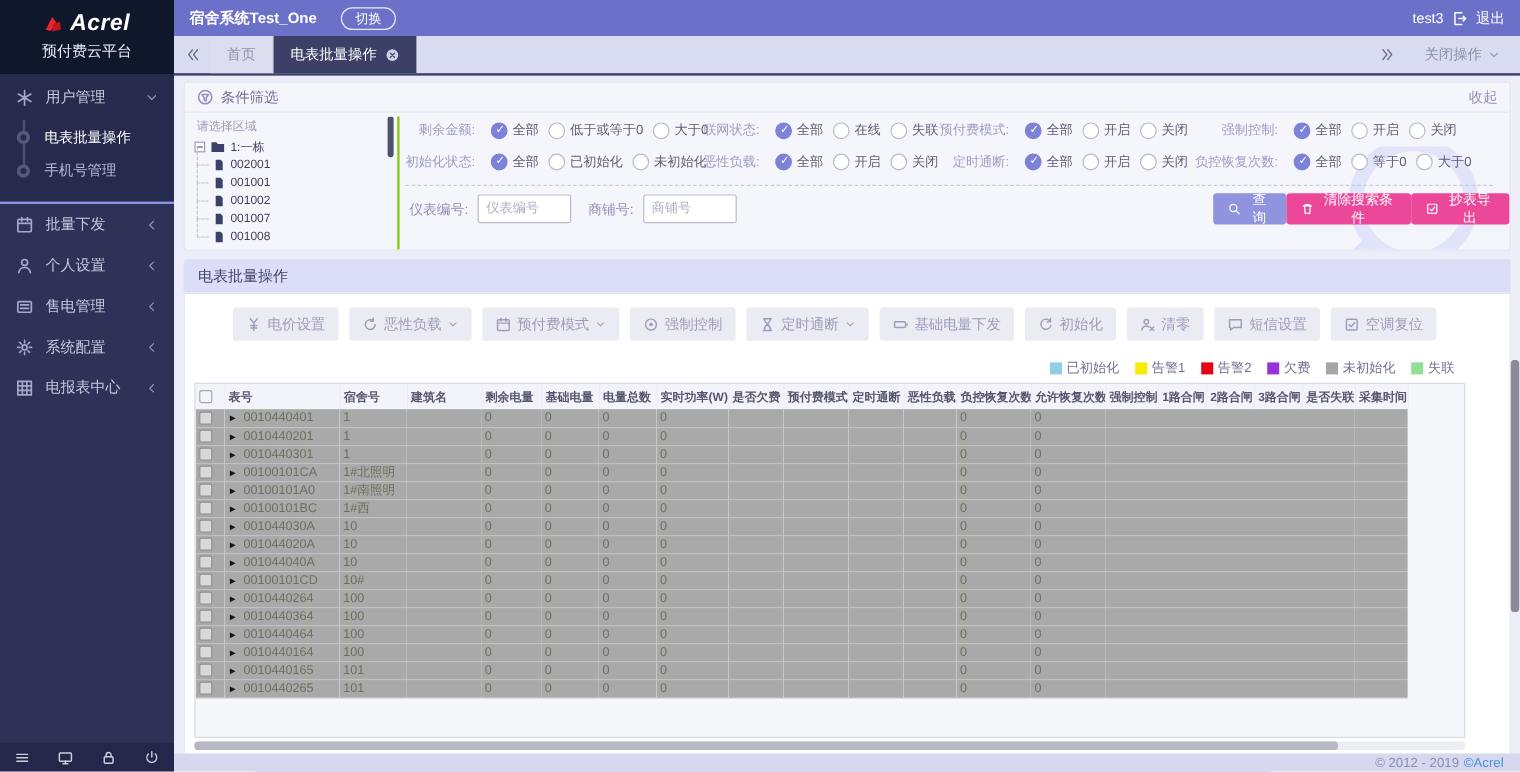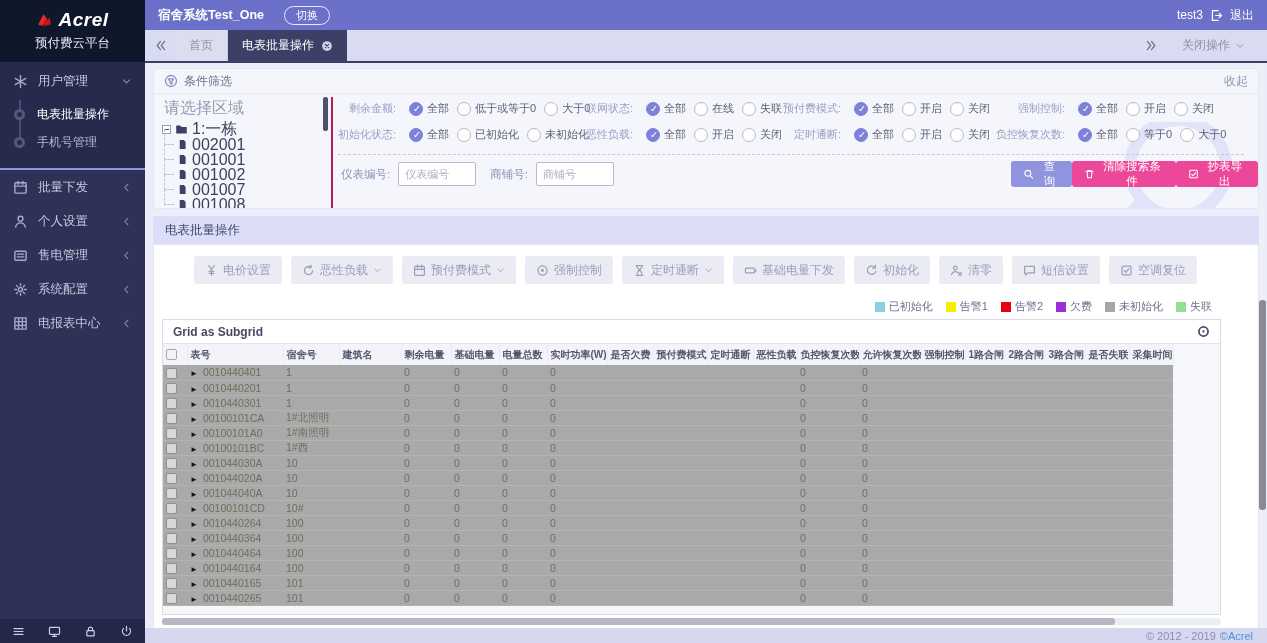--- a/index.html
+++ b/index.html
@@ -35,34 +35,34 @@
   .switch-pill{margin-left:20px;border:1px solid rgba(255,255,255,.85);border-radius:10px;padding:1px 11px;font-size:11px;cursor:pointer}
   .top-right{margin-left:auto;display:flex;align-items:center;gap:7px}
   .top-right .ic{width:13px;height:13px}
   .tabbar{position:absolute;left:145px;top:30px;right:0;height:33px;background:#d9dbf1;border-bottom:2px solid #3c4066;display:flex;align-items:stretch;font-size:12px;color:#8d90a8}
   .tab-nav{width:30px;display:flex;align-items:center;justify-content:center;color:#6e7190}
   .tab-nav .ic{width:13px;height:13px}
   .tab{display:flex;align-items:center;padding:0 14px;gap:7px;cursor:pointer}
   .tab.inactive{background:#dcddee;border-right:1px solid #c9cbe2;color:#9093ab}
   .tab.active{background:#3c4066;color:#fff}
   .tab .ic{width:12px;height:12px}
-  .tab-right{margin-left:auto;display:flex;align-items:center;gap:16px;padding-right:22px}
+  .tab-right{margin-left:auto;display:flex;align-items:center;gap:16px;padding-right:17px}
   .close-ops{display:flex;align-items:center;gap:5px;cursor:pointer}
   .close-ops .ic{width:10px;height:10px}
 
   
   .content{position:absolute;left:145px;top:65px;right:0;bottom:15px;background:#ecedf8;overflow:hidden}
 
   .fpanel{position:absolute;left:8px;top:3px;width:1106px;height:141px;background:#f5f6fc;border:1px solid #e4e5f2;border-radius:3px;overflow:hidden}
   .fhead{height:25px;display:flex;align-items:center;padding:0 10px;color:#6e7194;font-size:12px;border-bottom:1px solid #e8e9f3}
   .fhead .ic{width:14px;height:14px;margin-right:6px;color:#8f92bb}
   .collapse{margin-left:auto;color:#9093b8;cursor:pointer}
   .fbody{position:relative;height:114px}
   .wmark{position:absolute;right:2px;top:28px;color:#e1e3f8;pointer-events:none}
-  .tree{position:absolute;left:6px;top:3px;width:173px;bottom:0;border-right:2px solid #be185d;font-size:16px;color:#3f415c;overflow:hidden}
+  .tree{position:absolute;left:6px;top:3px;width:173px;bottom:0;border-right:2px solid #84cc16;font-size:10px;color:#3f415c;overflow:hidden}
   .tree-hint{color:#9a9cb4;padding:1px 0 3px 4px}
   .tree-row{display:flex;align-items:center;gap:4px;height:15px;padding-left:2px;cursor:pointer}
   .expbox{width:9px;height:9px;border:1px solid #9a9cb8;background:#fff;position:relative;flex:none}
   .expbox::after{content:"";position:absolute;left:1px;right:1px;top:3px;border-top:1px solid #55576e}
   .tree .ic{width:13px;height:13px;color:#3d4168;flex:none}
   .tree ul{list-style:none;margin-left:4px}
   .tree li{position:relative;height:15px;display:flex;align-items:center;gap:4px;padding-left:13px;cursor:pointer}
   .tree li::before{content:"";position:absolute;left:0;top:-8px;bottom:7px;border-left:1px dashed #c2c3d6}
   .tree li::after{content:"";position:absolute;left:0;top:7px;width:10px;border-top:1px dashed #c2c3d6}
   .tree li .ic{width:11px;height:11px}
@@ -677,29 +677,20 @@
           <span class="litem">
     <span class="lsq" style="background:#a6a6a6"></span>
     <span>未初始化</span>
           </span>
           <span class="litem">
     <span class="lsq" style="background:#8fe096"></span>
     <span>失联</span>
           </span>
         </div>
       <div class="grid">
-        <div class="gcaption">
-          <span>Grid as Subgrid</span>
-          <span class="ic">
-              <svg viewBox="0 0 16 16" fill="none" stroke="currentColor" stroke-width="1.5" stroke-linecap="round" stroke-linejoin="round">
-                <circle cx="8" cy="8" r="5.6" stroke-width="2.2"></circle>
-                <circle cx="8" cy="8" r="1.4" fill="currentColor" stroke="none"></circle>
-              </svg>
-            </span>
-        </div>
         <div class="gwrap">
           <table>
             <colgroup id="gcols">
                 <col style="width:24px">
                 <col style="width:96px">
                 <col style="width:56px">
                 <col style="width:62px">
                 <col style="width:50px">
                 <col style="width:48px">
                 <col style="width:48px">

